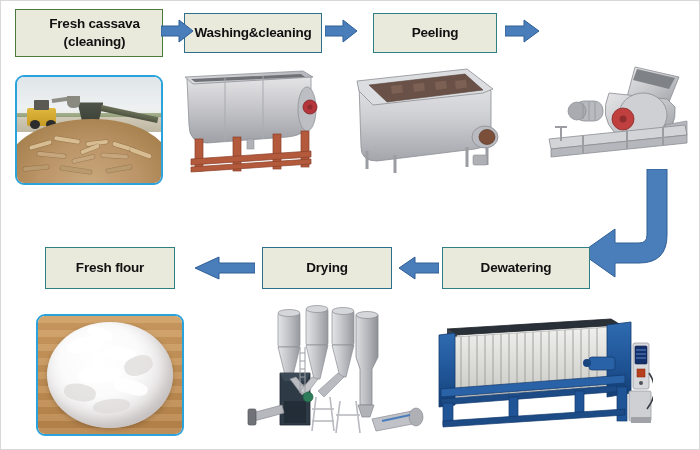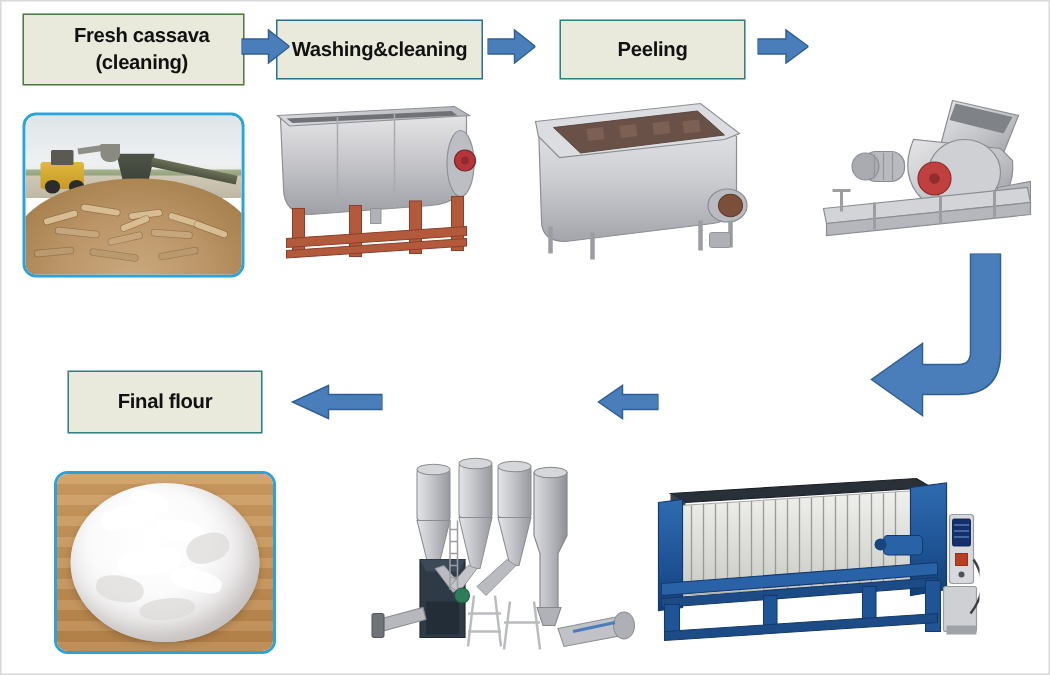--- a/index.html
+++ b/index.html
@@ -145,24 +145,30 @@
                L 40 108
                L 6 84
                L 40 60
                L 40 74
                L 64 74
                Q 72 74 72 66
                L 72 0 Z" fill="#4a7ebb" stroke="#2f5f96" stroke-width="1"></path>
     </svg>
   </div>
 
-
+  <div class="step-box bd-teal" style="left:441px; top:246px; width:148px; height:42px; font-size:13.5px;">
+    <span class="line">Dewatering</span>
+  </div>
+
+  <div class="step-box bd-blue" style="left:261px; top:246px; width:130px; height:42px; font-size:13.5px;">
+    <span class="line">Drying</span>
+  </div>
 
   <div class="step-box bd-teal" style="left:44px; top:246px; width:130px; height:42px; font-size:13.5px;">
-    <span class="line">Final flour</span>
+    <span class="line">Fresh flour</span>
   </div>
 
   <div class="arrow" style="left:396px; top:255px; width:42px; height:24px;">
     <svg viewBox="0 0 42 24" preserveAspectRatio="none">
       <polygon points="42,7 18,7 18,1 2,12 18,23 18,17 42,17" fill="#4a7ebb" stroke="#2f5f96" stroke-width="1"></polygon>
     </svg>
   </div>
 
   <div class="arrow" style="left:192px; top:255px; width:62px; height:24px;">
     <svg viewBox="0 0 62 24" preserveAspectRatio="none">

